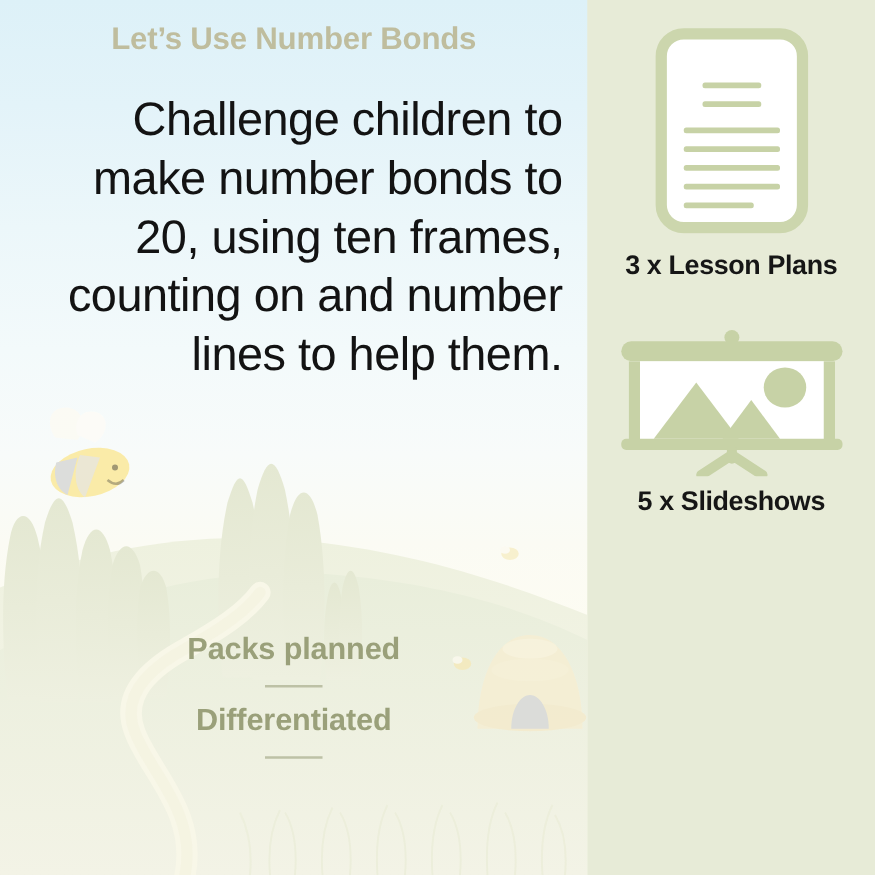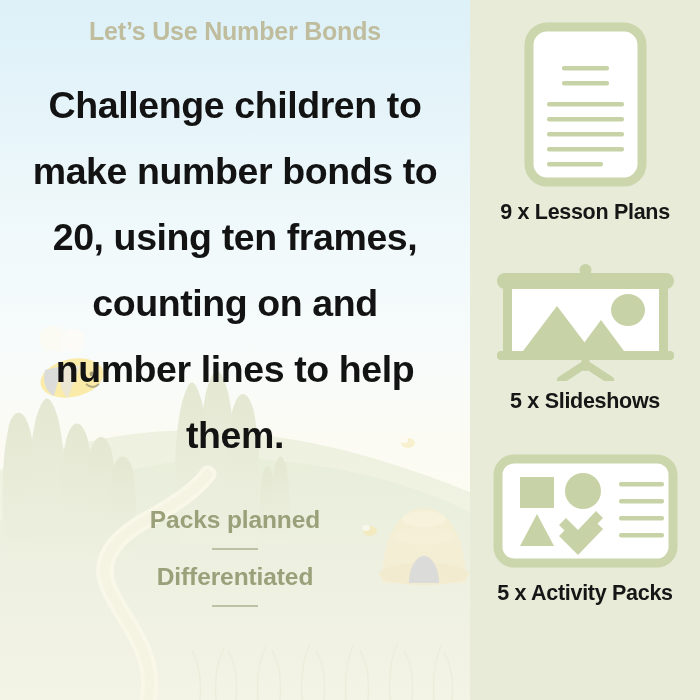--- a/index.html
+++ b/index.html
@@ -28,24 +28,24 @@
   .headline{
     margin-top:17px;
     font-size:25px; font-weight:bold; letter-spacing:-0.2px;
     color:#bfbd9e;
     text-align:center;
   }
   .body-copy{
     margin-top:26px;
     width:430px;
     font-size:37.5px;
-    line-height:66px;
-    font-weight:700;
+    line-height:47px;
+    font-weight:400;
     color:#131313;
-    text-align:center;
+    text-align:right;
     letter-spacing:-0.4px;
   }
   .feature-list{
     position:absolute; left:0; top:505px; width:470px;
     display:flex; flex-direction:column; align-items:center;
   }
   .feature-item{
     font-size:24.5px; font-weight:bold; letter-spacing:-0.1px;
     color:#9aa07a;
     text-align:center;
@@ -193,52 +193,35 @@
         <g fill="#c7d2a6">
           <rect x="38" y="44" width="47" height="4.5" rx="2"></rect>
           <rect x="38" y="59" width="47" height="4.5" rx="2"></rect>
           <rect x="23" y="80" width="77" height="4.5" rx="2"></rect>
           <rect x="23" y="95" width="77" height="4.5" rx="2"></rect>
           <rect x="23" y="110" width="77" height="4.5" rx="2"></rect>
           <rect x="23" y="125" width="77" height="4.5" rx="2"></rect>
           <rect x="23" y="140" width="56" height="4.5" rx="2"></rect>
         </g>
       </svg>
-      <div class="asset-label">9 x Lesson Plans</div>
+      <div class="asset-label">3 x Lesson Plans</div>
     </div>
 
     <div class="asset a2">
       <svg class="asset-icon" width="185" height="118" viewBox="0 0 185 118" aria-hidden="true">
         <circle cx="92.5" cy="7" r="6" fill="#c7d2a6"></circle>
         <rect x="4" y="10" width="177" height="16" rx="8" fill="#c7d2a6"></rect>
         <rect x="10" y="26" width="165" height="68" fill="#ffffff"></rect>
         <rect x="10" y="26" width="9" height="68" fill="#c7d2a6"></rect>
         <rect x="166" y="26" width="9" height="68" fill="#c7d2a6"></rect>
         <rect x="4" y="88" width="177" height="9" rx="4" fill="#c7d2a6"></rect>
         <ellipse cx="135" cy="47" rx="17" ry="16" fill="#c7d2a6"></ellipse>
         <path d="M30,88 L64,43 L98,88 Z" fill="#c7d2a6"></path>
         <path d="M85,88 L108,57 L131,88 Z" fill="#c7d2a6"></path>
         <path d="M92.5,97 L92.5,104" stroke="#c7d2a6" stroke-width="8" stroke-linecap="round"></path>
         <path d="M92.5,101 L68,117" stroke="#c7d2a6" stroke-width="8" stroke-linecap="round"></path>
         <path d="M92.5,101 L117,117" stroke="#c7d2a6" stroke-width="8" stroke-linecap="round"></path>
       </svg>
       <div class="asset-label">5 x Slideshows</div>
     </div>
 
-    <div class="asset a3">
-      <svg class="asset-icon" width="185" height="114" viewBox="0 0 185 114" aria-hidden="true">
-        <rect x="5" y="5" width="175" height="104" rx="16" ry="16" fill="#ffffff" stroke="#ccd6ad" stroke-width="9"></rect>
-        <g fill="#c7d2a6">
-          <rect x="27" y="23" width="34" height="31"></rect>
-          <path d="M27,92 L44,60 L61,92 Z"></path>
-          <circle cx="90" cy="37" r="18"></circle>
-          <path d="M73,64 L85,76 L103,57 L110,64 L85,90 L66,71 Z"></path>
-          <path d="M73,84 L85,96 L103,77 L110,84 L85,110 L66,91 Z" transform="translate(0,-9)"></path>
-          <rect x="126" y="28" width="45" height="4.5" rx="2"></rect>
-          <rect x="126" y="45" width="45" height="4.5" rx="2"></rect>
-          <rect x="126" y="62" width="45" height="4.5" rx="2"></rect>
-          <rect x="126" y="79" width="45" height="4.5" rx="2"></rect>
-        </g>
-      </svg>
-      <div class="asset-label">5 x Activity Packs</div>
-    </div>
   </div>
 </div>
 
 </body></html>

